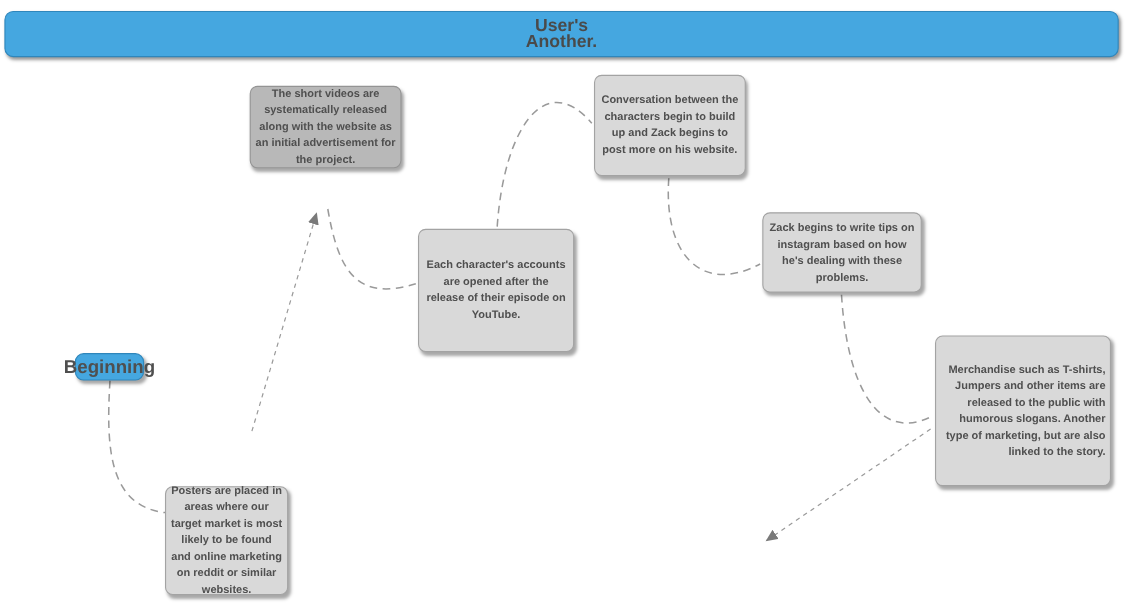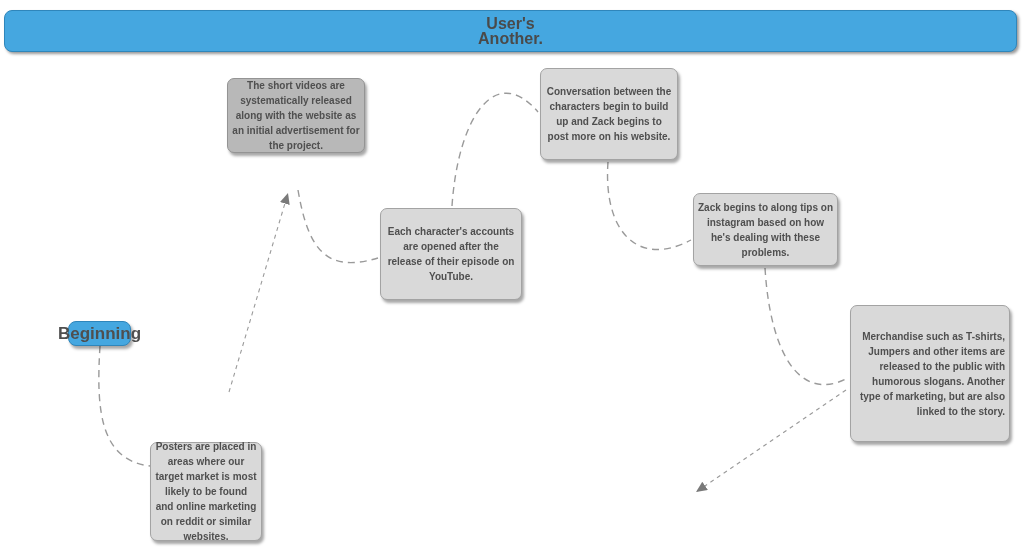--- a/index.html
+++ b/index.html
@@ -34,21 +34,21 @@
   .banner{
     position:absolute;left:4px;top:10px;width:1013px;height:42px;z-index:2;
     background:var(--blue);border:1px solid var(--blue-border);border-radius:8px;
     display:flex;flex-direction:column;align-items:center;justify-content:center;
     font-weight:bold;font-size:16px;line-height:15px;color:#4a4a4a;text-align:center;
     box-shadow:2px 2px 3px rgba(0,0,0,0.4);
   }
   .n-beginning{left:68px;top:321px;width:63px;height:25px;font-size:17px;border-radius:8px;}
   .n-posters{left:150px;top:394px;width:112px;height:99px;margin-top:48px;}
   .n-short-videos{left:227px;top:78px;width:138px;height:75px;}
-  .n-character-accounts{left:380px;top:208px;width:142px;height:92px;}
+  .n-character-accounts{left:380px;top:208px;width:142px;height:112px;}
   .n-conversation{left:540px;top:68px;width:138px;height:92px;}
   .n-zack-tips{left:693px;top:193px;width:145px;height:73px;}
   .n-merchandise{left:850px;top:305px;width:160px;height:137px;text-align:right;}
   .n-zack-finds{left:545px;top:458px;width:135px;height:92px;}
   path.curve{fill:none;stroke:var(--connector);stroke-width:1.4;stroke-dasharray:7 5;}
   path.straight{fill:none;stroke:var(--connector);stroke-width:1.1;stroke-dasharray:4 4;}
 </style>
 </head>
 <body>
 
@@ -88,21 +88,21 @@
 
   <div class="node light n-character-accounts">
     <span>Each character's accounts are opened after the release of their episode on YouTube.</span>
   </div>
 
   <div class="node light n-conversation">
     <span>Conversation between the characters begin to build up and Zack begins to post more on his website.</span>
   </div>
 
   <div class="node light n-zack-tips">
-    <span>Zack begins to along tips on instagram based on how he's dealing with these problems.</span>
+    <span>Zack begins to write tips on instagram based on how he's dealing with these problems.</span>
   </div>
 
   <div class="node light n-merchandise">
     <span>Merchandise such as T-shirts, Jumpers and other items are released to the public with humorous slogans. Another type of marketing, but are also linked to the story.</span>
   </div>
 
 
 </div>
 
 </body></html>

